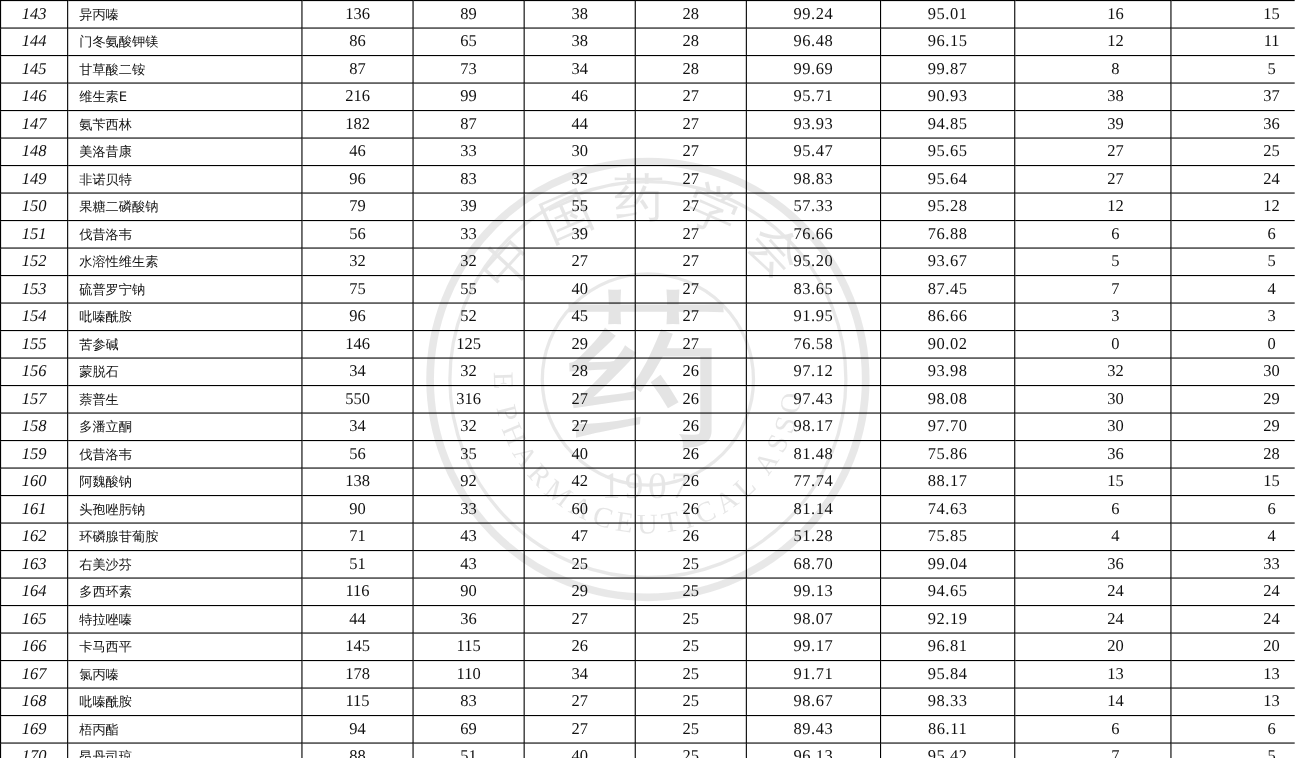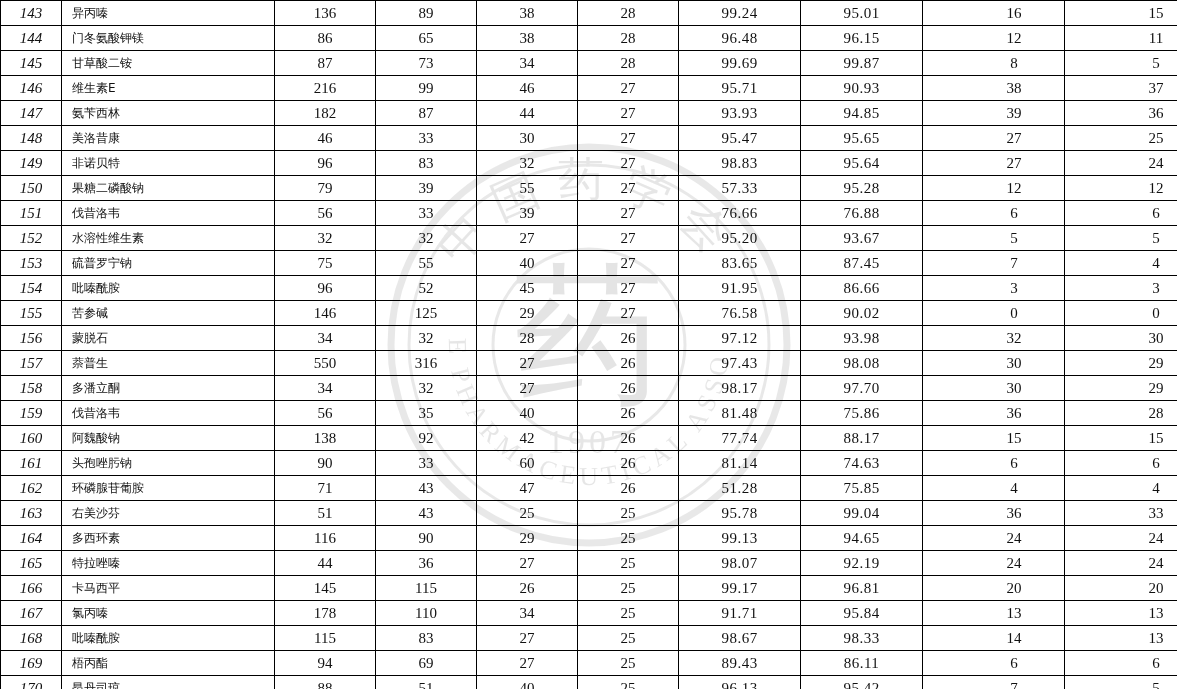--- a/index.html
+++ b/index.html
@@ -364,21 +364,21 @@
           <td class="c-small">4</td>
           <td class="c-pct">100.00</td>
         </tr>
         <tr>
           <td class="c-idx">163</td>
           <td class="c-name">右美沙芬</td>
           <td class="c-num">51</td>
           <td class="c-num">43</td>
           <td class="c-num">25</td>
           <td class="c-num">25</td>
-          <td class="c-pct">95.78</td>
+          <td class="c-pct">68.70</td>
           <td class="c-pct">99.04</td>
           <td class="c-small">36</td>
           <td class="c-small">33</td>
           <td class="c-pct">78.58</td>
         </tr>
         <tr>
           <td class="c-idx">164</td>
           <td class="c-name">多西环素</td>
           <td class="c-num">116</td>
           <td class="c-num">90</td>

